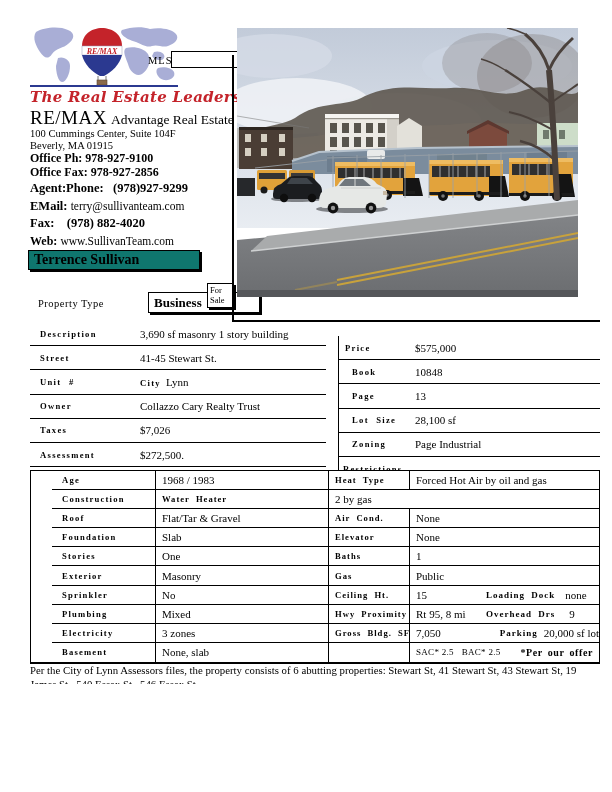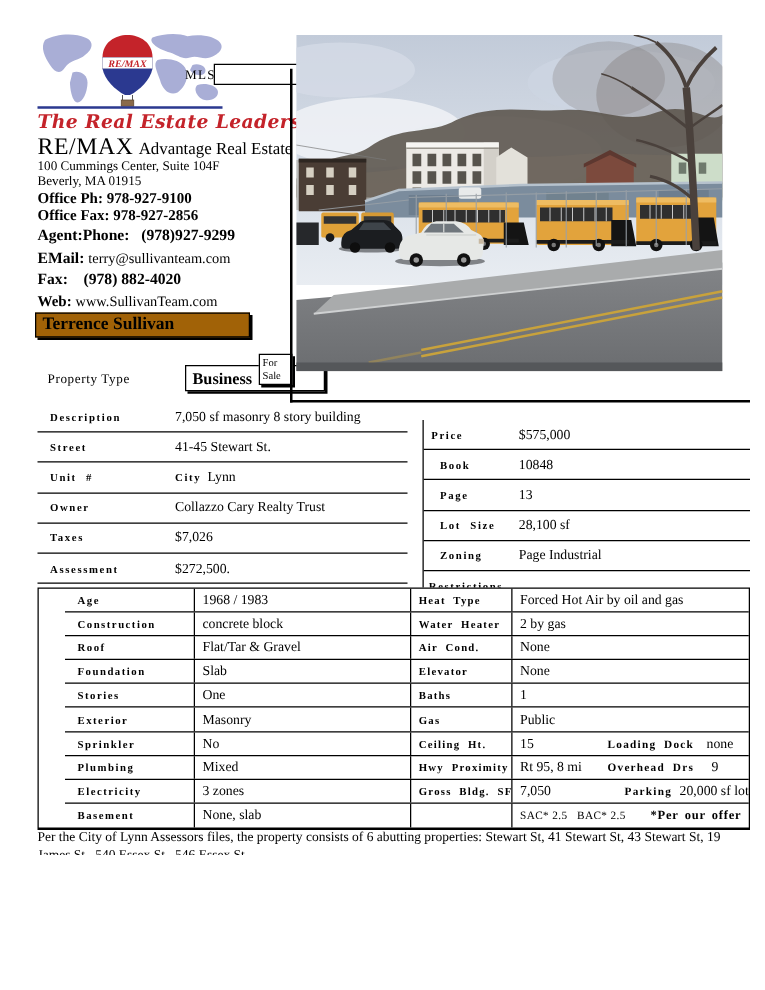--- a/index.html
+++ b/index.html
@@ -13,21 +13,21 @@
              color:#c4232a; font-size:15px; letter-spacing:.3px; }
   .brandline { white-space:nowrap; }
   .brand-main { font-size:19px; letter-spacing:.5px; }
   .brand-suffix { font-size:13.5px; }
   .addr { font-size:10.5px; line-height:12.5px; }
   .office { font-size:12px; font-weight:bold; line-height:14px; }
   .contact-row { font-size:12.5px; white-space:nowrap; }
   .contact-row b { font-weight:bold; }
   .contact-plain { font-weight:normal; font-size:11.5px; }
   .name-box { border:1.6px solid #000; box-shadow:2px 2px 0 #000;
-              font-weight:bold; font-size:14px; padding:1px 5px; background:#a16207; }
+              font-weight:bold; font-size:14px; padding:1px 5px; background:#0f766e; }
   .listing-no { font-size:10px; letter-spacing:2px; font-weight:bold; }
   .mls-label { font-size:10.5px; letter-spacing:1px; }
   .mls-box { border:1.8px solid #000; background:#fff; }
   .ptype-label { font-size:10.5px; letter-spacing:.5px; }
   .ptype-box { border:1.6px solid #000; box-shadow:2px 2px 0 #000; background:#fff;
                font-weight:bold; font-size:13px; padding:1.5px 5px;margin-left:48px; }
   .forsale-box { border:1.6px solid #000; box-shadow:2px 2px 0 #000; background:#fff;
                  font-size:8.5px; line-height:9.5px; padding:2px 2px; }
 
   
@@ -338,21 +338,21 @@
         <path d="M318,132 C306,121 296,116 283,113" stroke-width="2.4"></path>
         <path d="M288,6 C282,3 276,1 270,0" stroke-width="1.4"></path>
         <path d="M268,42 C260,37 252,33 244,31" stroke-width="1.4"></path>
       </g>
     </svg>
   </div>
 
   <div class="abs sum-table left-tb" style="left:30px; top:322px; width:296px;">
     <div class="sum-row">
       <span class="sum-label">Description</span>
-      <span class="sum-value">7,050 sf masonry 8 story building</span>
+      <span class="sum-value">3,690 sf masonry 1 story building</span>
     </div>
     <div class="sum-row">
       <span class="sum-label">Street</span>
       <span class="sum-value">41-45 Stewart St.</span>
     </div>
     <div class="sum-row">
       <span class="sum-label">Unit #</span>
       <span class="sum-value">
         <span class="city-inline">City</span><span>Lynn</span>
       </span>
@@ -402,21 +402,20 @@
 
     <div class="det-row">
       <div class="det-cell det-l">Age</div>
       <div class="det-cell det-v">1968 / 1983</div>
       <div class="det-cell det-l2">Heat Type</div>
       <div class="det-cell det-v2">Forced Hot Air by oil and gas</div>
     </div>
 
     <div class="det-row">
       <div class="det-cell det-l">Construction</div>
-      <div class="det-cell det-v">concrete block</div>
       <div class="det-cell det-l2">Water Heater</div>
       <div class="det-cell det-v2">2 by gas</div>
     </div>
 
     <div class="det-row">
       <div class="det-cell det-l">Roof</div>
       <div class="det-cell det-v">Flat/Tar &amp; Gravel</div>
       <div class="det-cell det-l2">Air Cond.</div>
       <div class="det-cell det-v2">None</div>
     </div>

